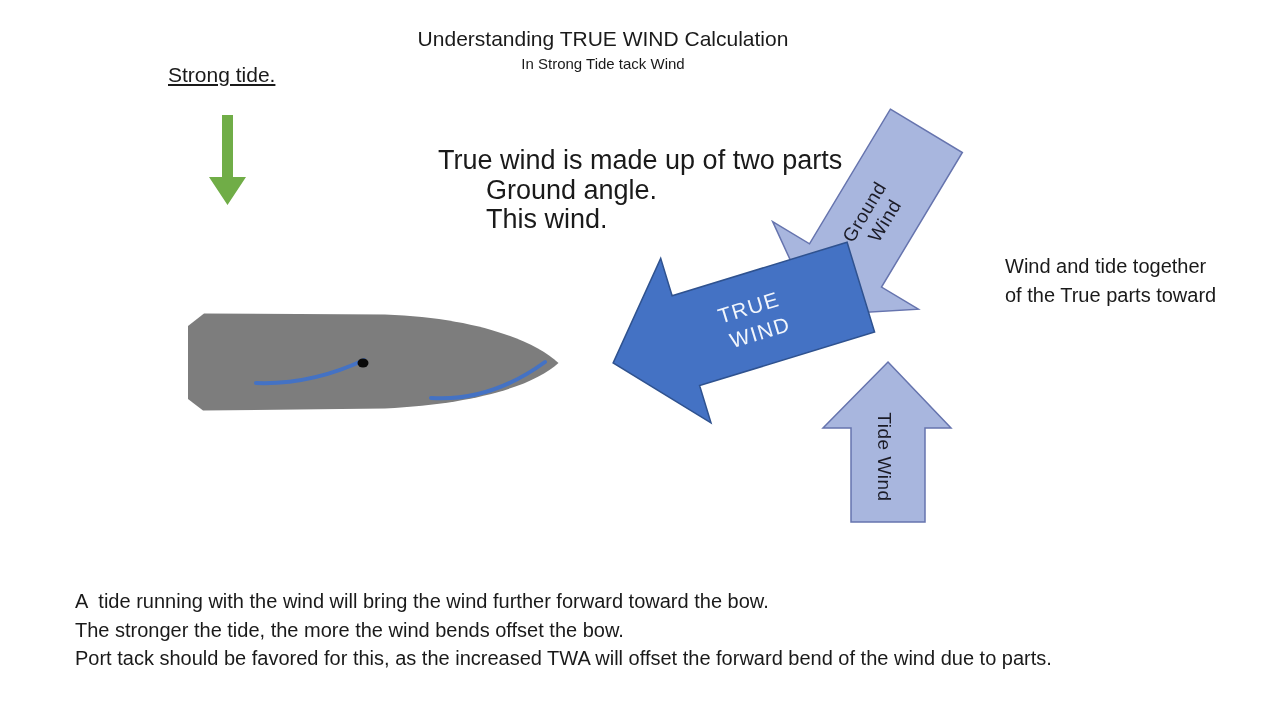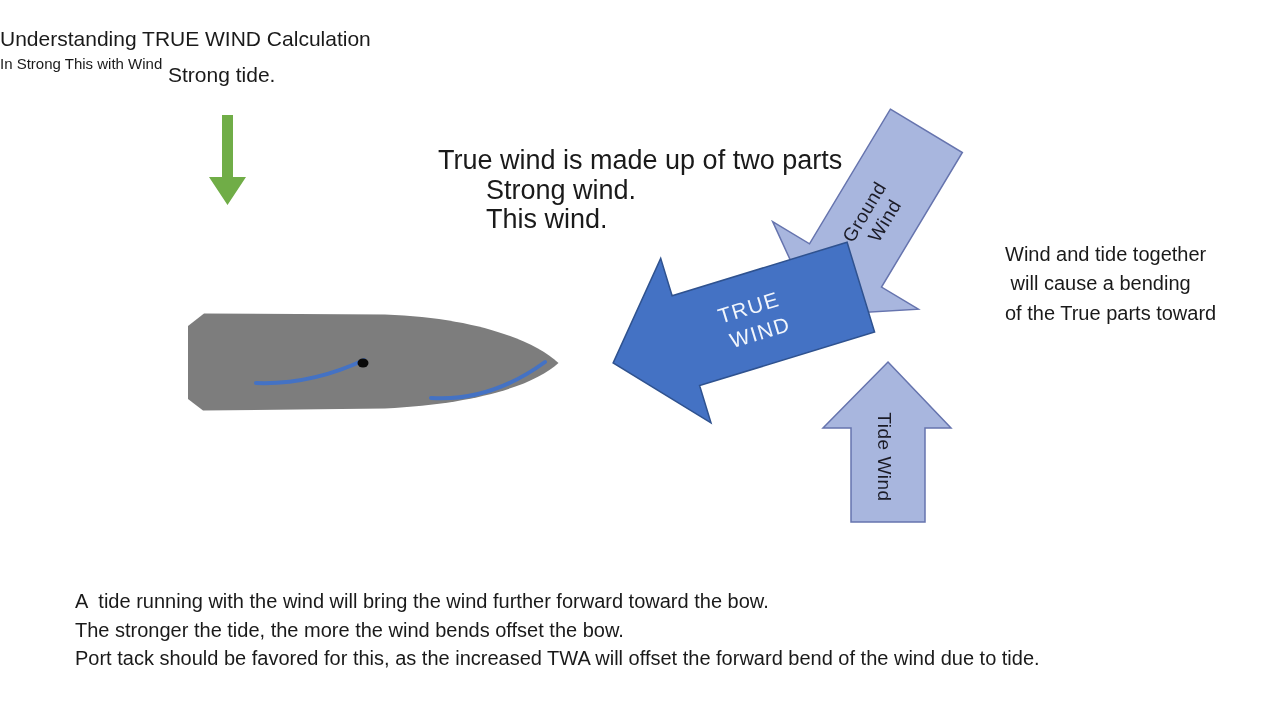--- a/index.html
+++ b/index.html
@@ -2,27 +2,27 @@
 <html><head>
 <meta charset="utf-8">
 <style>
   html,body { margin:0; padding:0; background:#ffffff; }
   .slide {
     position:relative; width:1280px; height:720px; background:#ffffff;
     font-family:"Liberation Sans", sans-serif; color:#1A1A1A; overflow:hidden;
   }
   .abs { position:absolute; }
   .ln { white-space:pre; }
-  .header { left:0; top:26px; width:1206px; }
+  .header { left:0; top:26px; width:1206px; text-align:center; }
   .title { font-size:21px; line-height:26px; }
   .subtitle { font-size:15px; line-height:20px; margin-top:2px; }
-  .strong-tide { left:168px; top:63px; font-size:21px; }
+  .strong-tide { left:168px; top:63px; font-size:21px;text-decoration:underline; }
   .explain { left:438px; top:146px; font-size:27px; line-height:29.5px; }
   .explain .indent { padding-left:48px; }
-  .side-note { left:1005px; top:240px; font-size:20px; line-height:29.3px; }
+  .side-note { left:1005px; top:252px; font-size:20px; line-height:29.3px; }
   .footer-notes { left:75px; top:580px; font-size:20px; line-height:28.6px;margin-top:7px; }
   svg { position:absolute; left:0; top:0; }
   .arrow-label { font-family:"Liberation Sans", sans-serif; font-size:19px; letter-spacing:0.5px; }
   .arrow-label.dark { fill:#1B1B26; }
   .arrow-label.light { fill:#F2F6FC; font-size:21px; letter-spacing:1.5px; }
 </style>
 </head>
 <body>
 
 <div class="slide">
@@ -61,36 +61,35 @@
     <g>
       <polygon stroke="#6674AE" stroke-width="1.5" points="888,362 951,428 925,428 925,522 851,522 851,428 823,428" fill="#A8B6DE"></polygon>
       <g transform="translate(884,457) rotate(90)">
         <text class="arrow-label dark" text-anchor="middle" x="0" y="6">Tide Wind</text>
       </g>
     </g>
   </svg>
 
   <div class="abs header">
     <div class="title">Understanding TRUE WIND Calculation</div>
-    <div class="subtitle">In Strong This with Wind</div>
+    <div class="subtitle">In Strong Tide tack Wind</div>
   </div>
 
   <div class="abs strong-tide ln">Strong tide.</div>
 
   <div class="abs explain">
     <div class="ln">True wind is made up of two parts</div>
-    <div class="ln indent">Strong wind.</div>
+    <div class="ln indent">Ground angle.</div>
     <div class="ln indent">This wind.</div>
   </div>
 
   <div class="abs side-note">
     <div class="ln">Wind and tide together</div>
-    <div class="ln"> will cause a bending</div>
     <div class="ln">of the True parts toward</div>
   </div>
 
   <div class="abs footer-notes">
     <div class="ln">A  tide running with the wind will bring the wind further forward toward the bow.</div>
     <div class="ln">The stronger the tide, the more the wind bends offset the bow.</div>
-    <div class="ln">Port tack should be favored for this, as the increased TWA will offset the forward bend of the wind due to tide.</div>
+    <div class="ln">Port tack should be favored for this, as the increased TWA will offset the forward bend of the wind due to parts.</div>
   </div>
 
 </div>
 
 </body></html>

